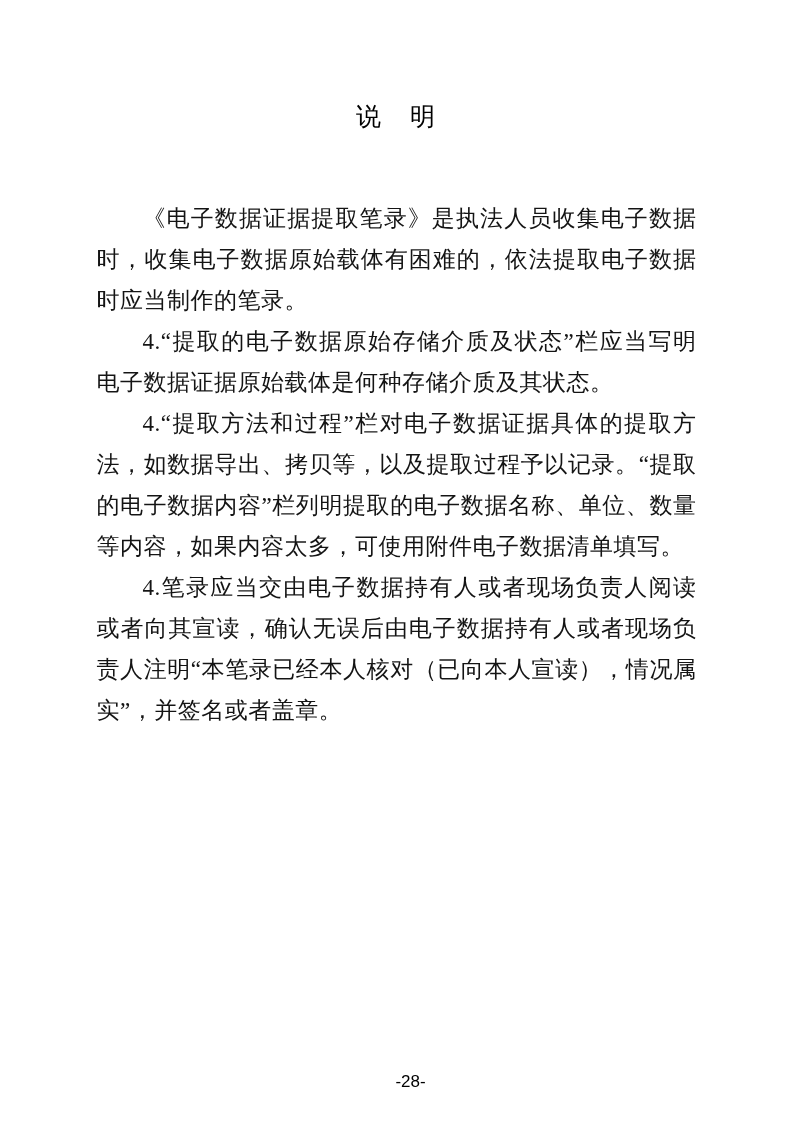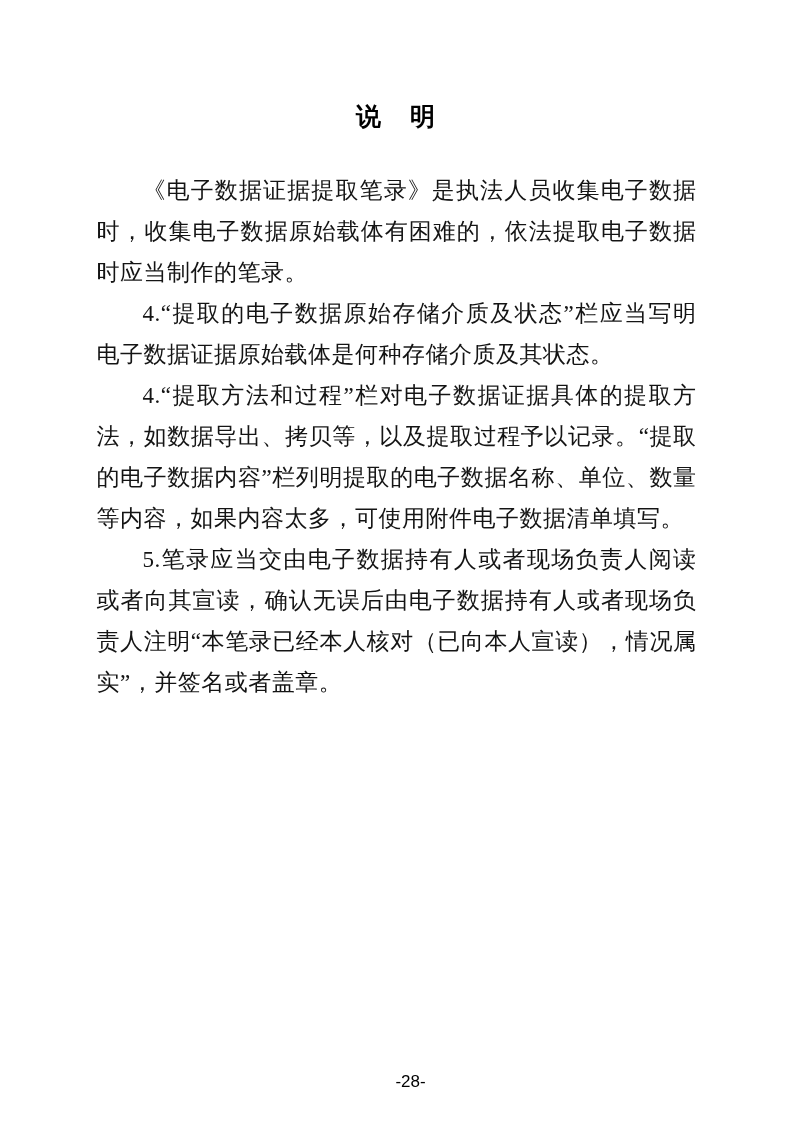--- a/index.html
+++ b/index.html
@@ -20,26 +20,26 @@
     background: #ffffff;
     overflow: hidden;
     box-sizing: border-box;
   }
   .doc-title {
     margin: 0;
     padding-top: 102px;
     text-align: center;
     font-size: 25px;
     line-height: 30px;
-    font-weight: bold;
+    font-weight: normal;
     letter-spacing: 2px;
     color: #000000;
   }
   .doc-body {
-    margin: 38px auto 0 auto;
+    margin: 66px auto 0 auto;
     width: 600px;
     font-size: 23px;
     line-height: 41px;
     text-align: justify;
     letter-spacing: 0.5px;
   }
   .doc-body p {
     margin: 0;
     padding: 0;
     text-indent: 2em;
@@ -59,18 +59,18 @@
 <body>
 
 <div class="page">
 
   <h1 class="doc-title">说　明</h1>
 
   <div class="doc-body">
     <p>《电子数据证据提取笔录》是执法人员收集电子数据时，收集电子数据原始载体有困难的，依法提取电子数据时应当制作的笔录。</p>
     <p>4.“提取的电子数据原始存储介质及状态”栏应当写明电子数据证据原始载体是何种存储介质及其状态。</p>
     <p>4.“提取方法和过程”栏对电子数据证据具体的提取方法，如数据导出、拷贝等，以及提取过程予以记录。“提取的电子数据内容”栏列明提取的电子数据名称、单位、数量等内容，如果内容太多，可使用附件电子数据清单填写。</p>
-    <p>5.笔录应当交由电子数据持有人或者现场负责人阅读或者向其宣读，确认无误后由电子数据持有人或者现场负责人注明“本笔录已经本人核对（已向本人宣读），情况属实”，并签名或者盖章。</p>
+    <p>4.笔录应当交由电子数据持有人或者现场负责人阅读或者向其宣读，确认无误后由电子数据持有人或者现场负责人注明“本笔录已经本人核对（已向本人宣读），情况属实”，并签名或者盖章。</p>
   </div>
 
   <div class="page-number">-28-</div>
 
 </div>
 
 </body></html>

